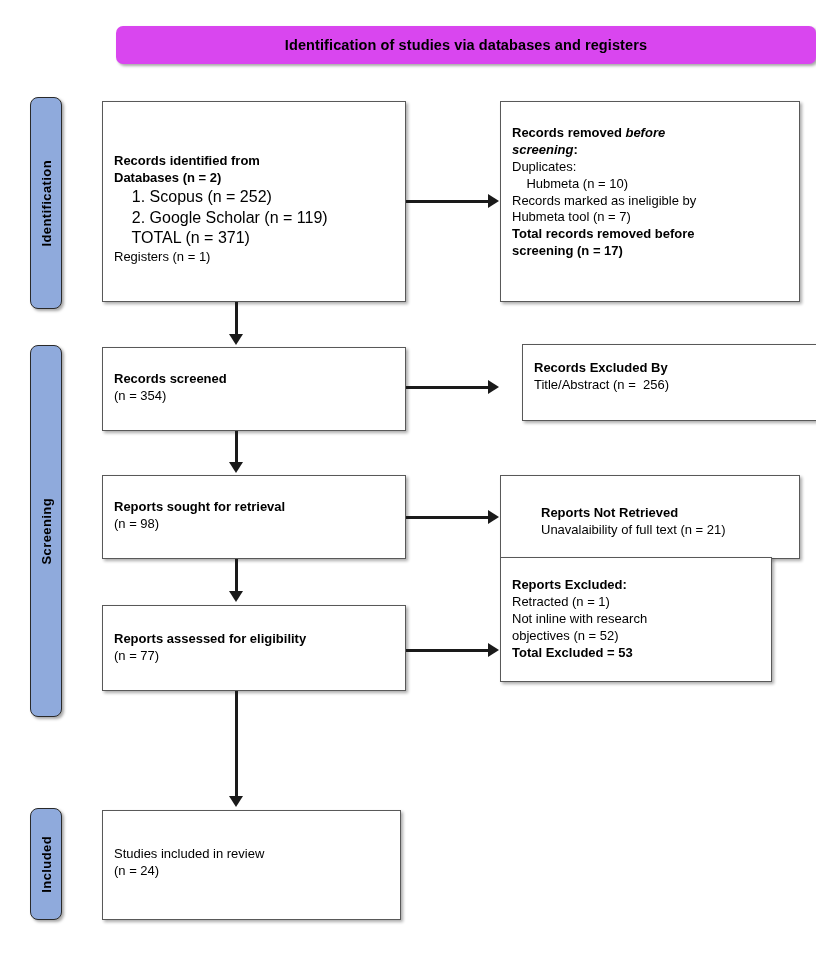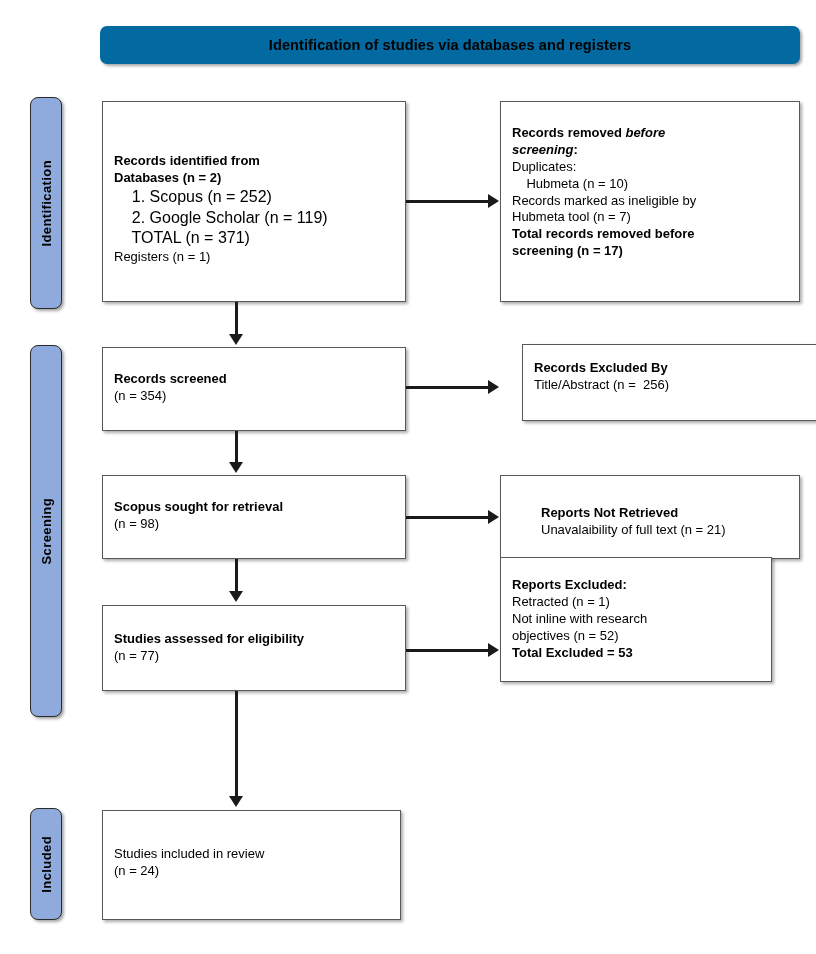--- a/index.html
+++ b/index.html
@@ -138,21 +138,21 @@
     border-top: 7.5px solid transparent;
     border-bottom: 7.5px solid transparent;
     border-left: 11px solid #1a1a1a;
   }
 </style>
 </head>
 <body>
 
 <div id="canvas">
 
-  <div class="banner" style="background: #0369a1;">
+  <div class="banner" style="background: #d946ef; margin-left: 16px;">
     <span class="banner-text">Identification of studies via databases and registers</span>
   </div>
 
   <div class="stage" id="stage-identification" style="background: rgb(143, 170, 220);">
     <span class="stage-label">Identification</span>
   </div>
   <div class="stage" id="stage-screening" style="background: rgb(143, 170, 220);">
     <span class="stage-label">Screening</span>
   </div>
   <div class="stage" id="stage-included" style="background: rgb(143, 170, 220);">
@@ -192,35 +192,35 @@
 
   <div class="box" id="box-exc-title">
     <div class="box-inner">
       <span class="ln b">Records Excluded By</span>
       <span class="ln">Title/Abstract (n =  256)</span>
     </div>
   </div>
 
   <div class="box" id="box-sought">
     <div class="box-inner">
-      <span class="ln b">Scopus sought for retrieval</span>
+      <span class="ln b">Reports sought for retrieval</span>
       <span class="ln">(n = 98)</span>
     </div>
   </div>
 
   <div class="box" id="box-not-retr">
     <div class="box-inner">
       <span class="ln b">Reports Not Retrieved</span>
       <span class="ln">Unavalaibility of full text (n = 21)</span>
     </div>
   </div>
 
   <div class="box" id="box-assessed">
     <div class="box-inner">
-      <span class="ln b">Studies assessed for eligibility</span>
+      <span class="ln b">Reports assessed for eligibility</span>
       <span class="ln">(n = 77)</span>
     </div>
   </div>
 
   <div class="box" id="box-exc-reports">
     <div class="box-inner">
       <span class="ln b">Reports Excluded:</span>
       <span class="ln">Retracted (n = 1)</span>
       <span class="ln">Not inline with research</span>
       <span class="ln">objectives (n = 52)</span>

